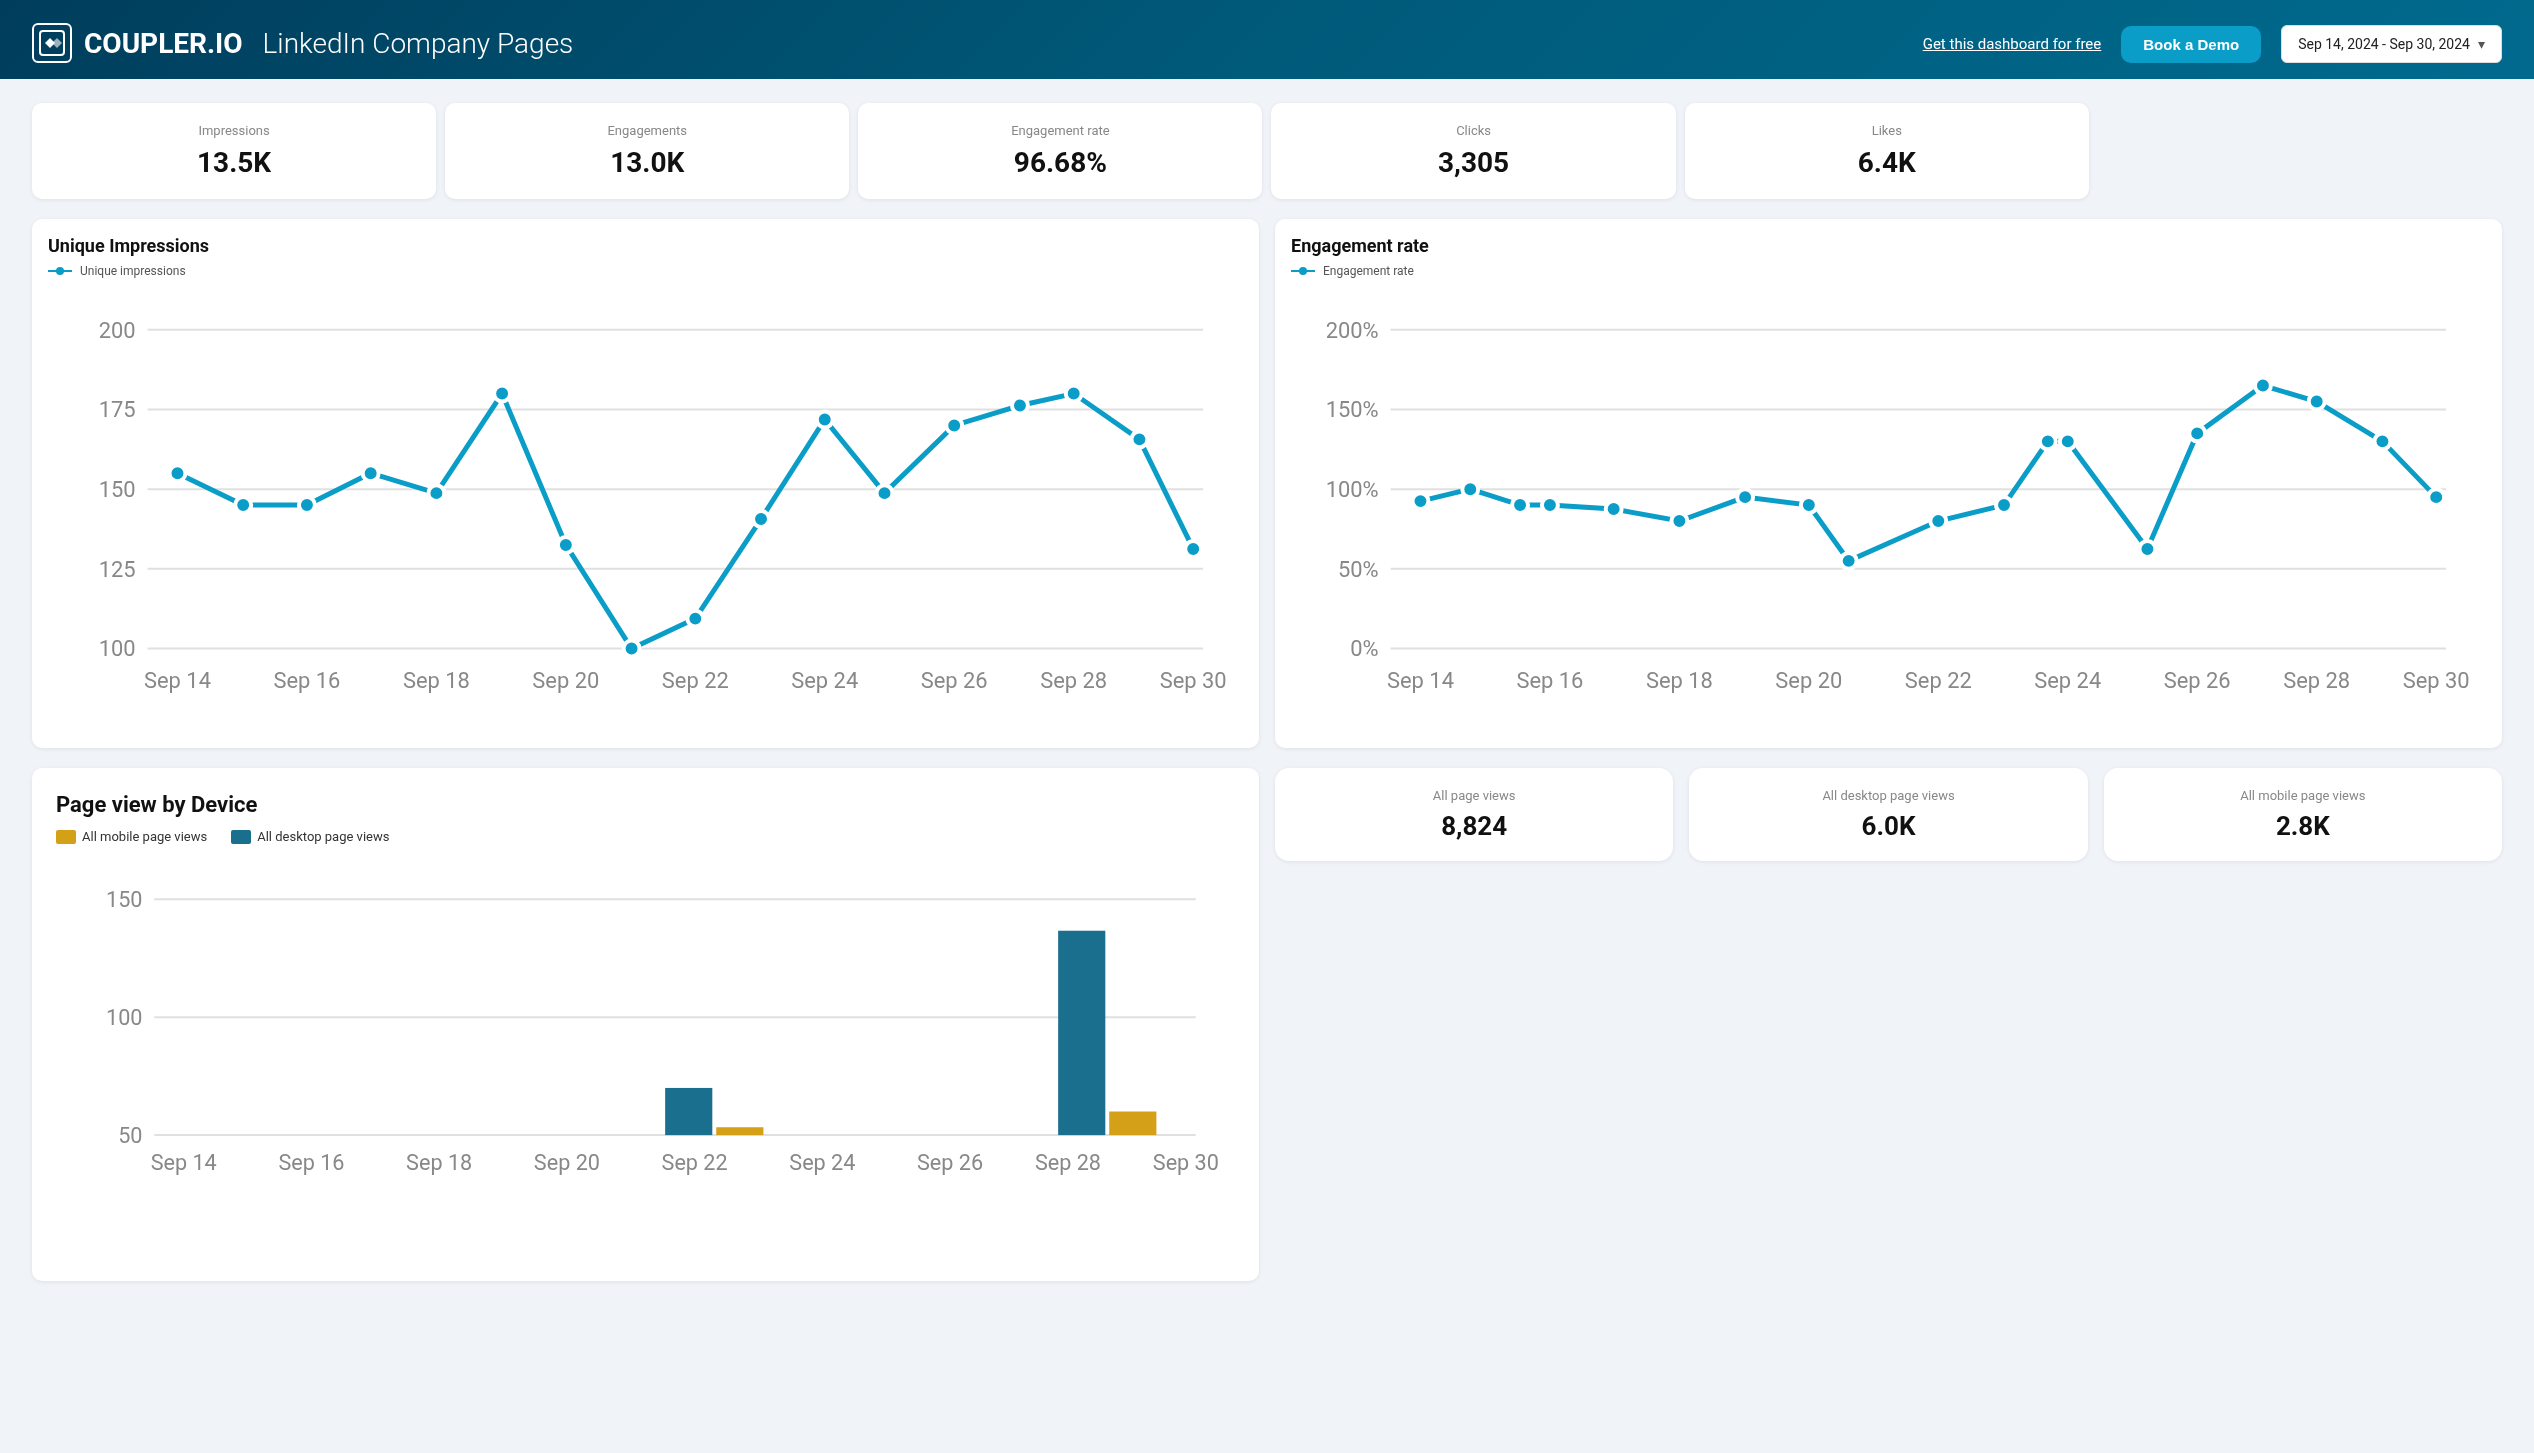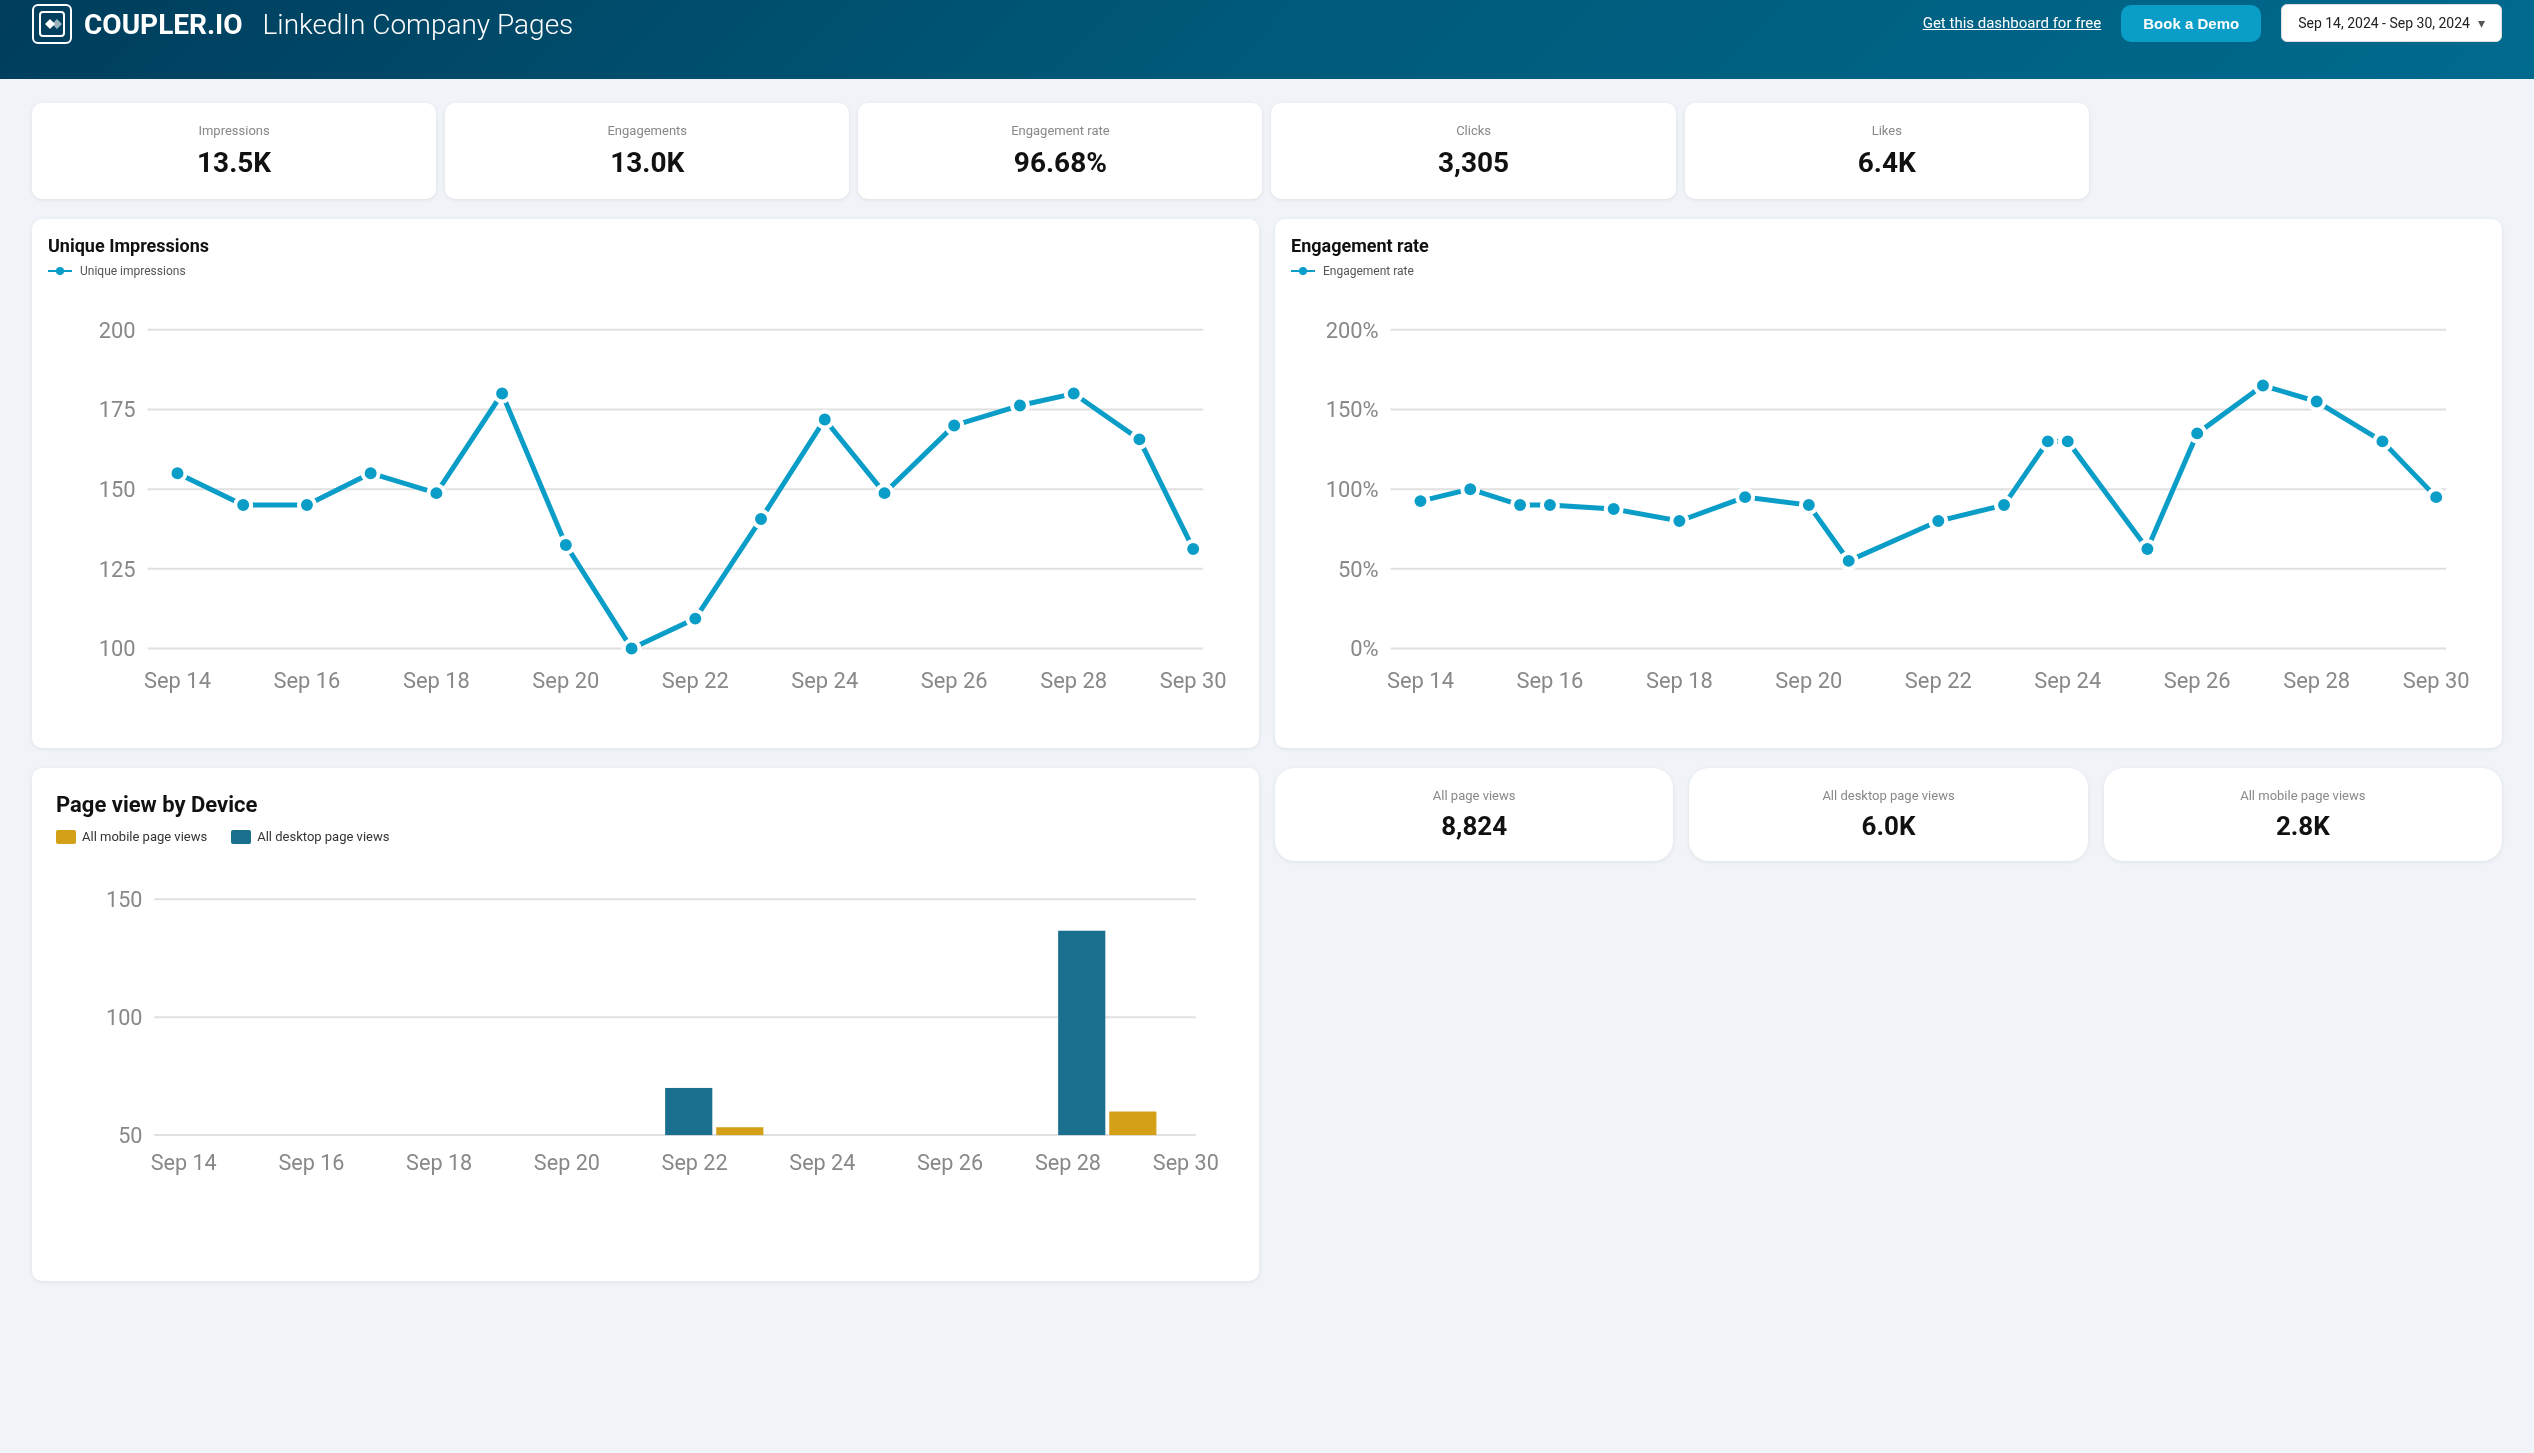--- a/index.html
+++ b/index.html
@@ -1,24 +1,24 @@
 <!DOCTYPE html>
 <html><head>
   <meta charset="utf-8">
   <style>
     * { box-sizing: border-box; margin: 0; padding: 0; }
     body { font-family: -apple-system, BlinkMacSystemFont, 'Segoe UI', Roboto, sans-serif; background: #f0f4f8; }
 
     
     .header {
       background: linear-gradient(135deg, #003d5c 0%, #005a7a 50%, #006a8e 100%);
-      padding: 4px 32px;
+      padding: 16px 32px;
       height: 79px;
       display: flex;
-      align-items: flex-start;
+      align-items: flex-end;
       gap: 20px;
     }
     .logo-area {
       display: flex;
       align-items: center;
       gap: 12px;
       flex: 1;
     }
     .logo-icon {
       width: 40px;
@@ -194,21 +194,21 @@
       flex-direction: column;
       gap: 16px;
     }
     .stats-top-row {
       display: grid;
       grid-template-columns: 1fr 1fr 1fr;
       gap: 16px;
     }
     .stat-card {
       background: white;
-      border-radius: 20px;
+      border-radius: 14px;
       padding: 20px 16px;
       text-align: center;
       box-shadow: 0 1px 4px rgba(0,0,0,0.08);
     }
     .stat-label {
       color: #888;
       font-size: 13px;
       margin-bottom: 8px;
     }
     .stat-value {

